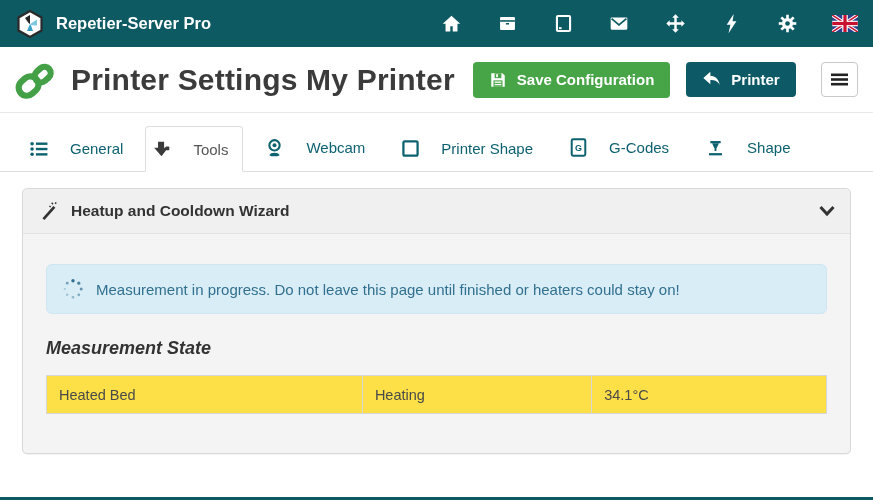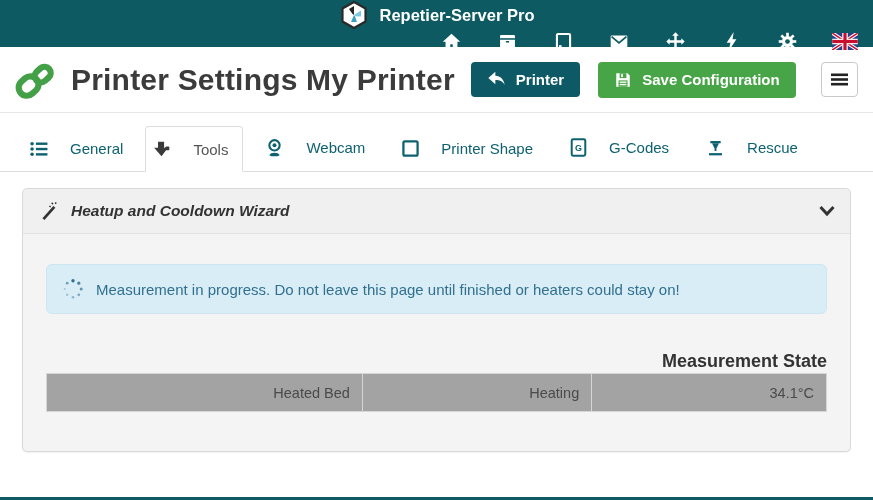--- a/index.html
+++ b/index.html
@@ -1,52 +1,52 @@
 <!DOCTYPE html>
 <html><head>
 <meta charset="utf-8">
 <style>
   * { margin:0; padding:0; box-sizing:border-box; }
   html,body { width:873px; height:500px; }
   body { font-family:"Liberation Sans", sans-serif; background:#fff; overflow:hidden; }
   .page { position:relative; width:873px; height:500px; background:#fff; }
 
   
-  .navbar { height:47px; background:#0d5a63; display:flex; align-items:center; padding:0 15px;flex-direction:column; }
+  .navbar { height:47px; background:#0d5a63; display:flex; align-items:center; padding:0 15px; }
   .brand { display:flex; align-items:center; gap:11px; color:#fff; font-size:16.5px; font-weight:bold; }
   .nav-icons { margin-left:auto; display:flex; align-items:center; gap:34px; }
   .nav-icon { width:22px; height:22px; display:flex; align-items:center; justify-content:center; cursor:pointer; }
 
   
   .page-header { display:flex; align-items:center; height:66px; padding:0 15px; border-bottom:1px solid #e8e8e8; background:#fff; }
   .page-title { font-size:30px; font-weight:bold; color:#3b3b3b; margin-left:14px; letter-spacing:.2px; white-space:nowrap; }
   .btn { display:inline-flex; align-items:center; gap:10px; border:none; border-radius:4px; font-size:15px; font-weight:bold; color:#fff; padding:9px 16px; cursor:pointer; font-family:inherit; }
   .btn-teal { background:#0d5a66; margin-left:16px; }
   .btn-green { background:#47a447; margin-left:18px; }
   .btn-menu { margin-left:auto; background:#fff; border:1px solid #c9c9c9; border-radius:4px; width:37px; height:35px; display:flex; align-items:center; justify-content:center; cursor:pointer; }
 
   
   .tabs { display:flex; align-items:flex-end; padding:0 15px; border-bottom:1px solid #ddd; background:#fff; height:59px; }
   .tab { display:flex; align-items:center; gap:22px; padding:13px 14px; color:#0e6270; font-size:15px; cursor:pointer; margin-right:7px; border:1px solid transparent; }
   .tab.active { background:#fff; color:#555; border:1px solid #ddd; border-bottom-color:#fff; border-radius:4px 4px 0 0; margin-bottom:-1px; cursor:default;padding-left:6px; }
 
   
   .panel { margin:16px 22px 0; border:1px solid #d9d9d9; border-radius:5px; background:#f4f4f4; box-shadow:0 1px 1px rgba(0,0,0,.05); }
   .panel-header { display:flex; align-items:center; background:#f0f0f0; padding:12px 15px; border-bottom:1px solid #e3e3e3; border-radius:5px 5px 0 0; cursor:pointer; }
-  .panel-title { font-size:15.5px; font-weight:bold; color:#333; margin-left:13px;font-style:italic; }
-  .panel-body { padding:30px 23px 39px; border-radius:0 0 5px 5px;text-align:right; }
+  .panel-title { font-size:15.5px; font-weight:bold; color:#333; margin-left:13px; }
+  .panel-body { padding:30px 23px 39px; border-radius:0 0 5px 5px; }
 
   
   .alert { display:flex; align-items:center; gap:12px; background:#d9edf7; border:1px solid #cde6f2; border-radius:6px; padding:13px 15px; color:#31708f; font-size:15px; }
   .spinner { width:22px; height:22px; flex:0 0 auto; animation:spin 1.2s steps(8) infinite; }
   @keyframes spin { to { transform:rotate(360deg); } }
 
   
-  .section-title { margin:37px 0 0; font-size:18px; font-weight:bold; color:#333; }
-  table.state { width:100%; margin-top:1px; border-collapse:collapse; background:#a3a3a3; border:1px solid #c9c9c9;padding-left:43px; }
+  .section-title { margin:24px 0 0; font-size:18px; font-weight:bold; color:#333;font-style:italic; }
+  table.state { width:100%; margin-top:16px; border-collapse:collapse; background:#fde047; border:1px solid #c9c9c9;padding-left:43px; }
   table.state td { border:1px solid #d6d6d6; font-size:14.5px; color:#4a4a4a; padding:10px 12px; height:38px; }
   td.c0 { width:40.5%; } td.c1 { width:29.4%; } td.c2 { width:30.1%; }
 
   .footer-bar { position:absolute; left:0; bottom:0; width:100%; height:3px; background:#0d5a63; }
 
   svg { display:block; }
 </style>
 </head>
 <body>
 
@@ -135,41 +135,41 @@
     <span>
       <svg width="42" height="44" viewBox="0 0 44 44">
         <g fill="none" stroke="#43a047" stroke-width="6.5" transform="rotate(-42 22 22)">
           <rect x="1" y="13" width="22" height="17" rx="8.5"></rect>
           <rect x="22" y="16" width="18" height="13" rx="6.5"></rect>
         </g>
       </svg>
     </span>
     <div class="page-title">Printer Settings My Printer</div>
 
-    <button class="btn btn-teal">
-      <span>
-        <svg width="19" height="17" viewBox="0 0 24 22">
-            <path fill="#fff" d="M10.5 6V1L1.5 9l9 8v-5.2c6 0 9.5 1.8 12 6.2-.8-7.6-5.5-11.4-12-12Z"></path>
-          </svg>
-      </span>
-      <span>Printer</span>
-    </button>
-
     <button class="btn btn-green">
       <span>
         <svg width="18" height="18" viewBox="0 0 24 24">
           <path fill="#fff" d="M3 3h15l3 3v15H3Z"></path>
           <rect x="7.5" y="3" width="9" height="6.5" fill="#47a447"></rect>
           <rect x="9.5" y="4.2" width="2.4" height="4" fill="#fff"></rect>
           <rect x="6" y="12.5" width="12" height="8.5" fill="#47a447"></rect>
           <rect x="7.5" y="14" width="9" height="1.8" fill="#fff"></rect>
           <rect x="7.5" y="17.2" width="9" height="1.8" fill="#fff"></rect>
         </svg>
       </span>
       <span>Save Configuration</span>
+    </button>
+
+    <button class="btn btn-teal">
+      <span>
+        <svg width="19" height="17" viewBox="0 0 24 22">
+            <path fill="#fff" d="M10.5 6V1L1.5 9l9 8v-5.2c6 0 9.5 1.8 12 6.2-.8-7.6-5.5-11.4-12-12Z"></path>
+          </svg>
+      </span>
+      <span>Printer</span>
     </button>
 
     <div class="btn-menu">
       <span>
         <svg width="17" height="13" viewBox="0 0 17 13">
             <g stroke="#222" stroke-width="2.6">
               <line x1="0" y1="1.8" x2="17" y2="1.8"></line>
               <line x1="0" y1="6.5" x2="17" y2="6.5"></line>
               <line x1="0" y1="11.2" x2="17" y2="11.2"></line>
             </g>
@@ -236,21 +236,21 @@
       <span>
         <svg width="19" height="19" viewBox="0 0 22 22">
             <g fill="#0e6270">
               <rect x="5" y="3.5" width="12" height="2.6"></rect>
               <path d="M7 6h8l-2.6 5.5h-2.8Z"></path>
               <rect x="9.9" y="11.5" width="2.2" height="3.5"></rect>
               <rect x="3.5" y="17.5" width="15" height="2.6"></rect>
             </g>
           </svg>
       </span>
-      <span>Rescue</span>
+      <span>Shape</span>
     </div>
   </div>
 
   <div class="panel">
     <div class="panel-header">
       <span>
         <svg width="20" height="20" viewBox="0 0 22 22">
           <line x1="18" y1="6.5" x2="6" y2="20" stroke="#333" stroke-width="3"></line>
           <g stroke="#333" stroke-width="1.6">
             <line x1="15" y1="2" x2="16.5" y2="3.5"></line>

